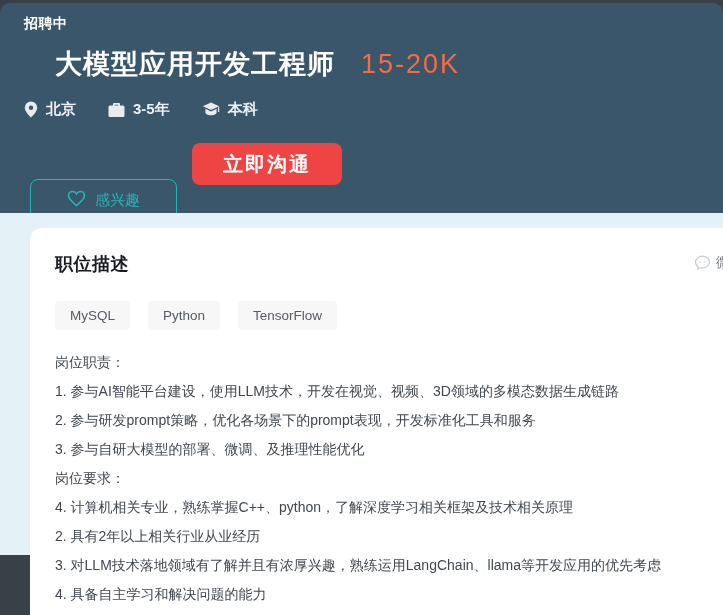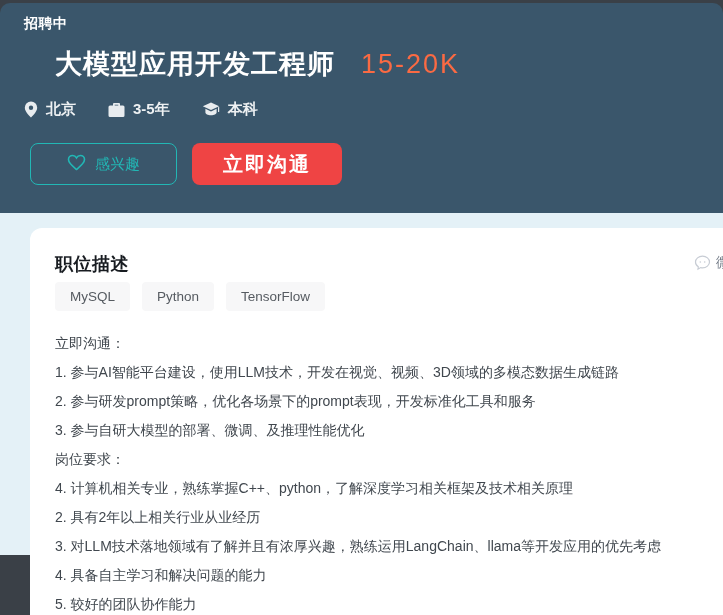--- a/index.html
+++ b/index.html
@@ -92,20 +92,21 @@
     cursor: pointer;
     user-select: none;
   }
   .btn-interested {
     width: 147px;
     border: 1px solid #22b7b5;
     color: #22b7b5;
     font-size: 15px;
     background: transparent;
     gap: 9px;
+    margin-top: 36px;
   }
   .btn-chat {
     width: 150px;
     background: #ef4444;
     color: #ffffff;
     font-size: 20px;
     font-weight: 700;
     letter-spacing: 2px;
   }
 
@@ -139,23 +140,23 @@
     align-items: center;
     gap: 5px;
     white-space: nowrap;
   }
   .corner-actions svg { display: block; }
   .corner-label {
     font-size: 14px;
     color: #6b7480;
   }
   .tag-row {
-    margin-top: 6px;
-    display: flex;
-    gap: 12px;
+    margin-top: 25px;
+    display: flex;
+    gap: 18px;
   }
   .tag {
     background: #f7f7f8;
     border-radius: 4px;
     padding: 7px 15px;
     font-size: 13.5px;
     color: #565b61;
   }
   .desc {
     margin-top: 18px;
@@ -244,21 +245,21 @@
         <span class="corner-label">微</span>
       </div>
 
       <div class="tag-row">
         <span class="tag">MySQL</span>
         <span class="tag">Python</span>
         <span class="tag">TensorFlow</span>
       </div>
 
       <div class="desc">
-        <p>立即沟通：</p>
+        <p>岗位职责：</p>
         <p>1. 参与AI智能平台建设，使用LLM技术，开发在视觉、视频、3D领域的多模态数据生成链路</p>
         <p>2. 参与研发prompt策略，优化各场景下的prompt表现，开发标准化工具和服务</p>
         <p>3. 参与自研大模型的部署、微调、及推理性能优化</p>
         <p>岗位要求：</p>
         <p>4. 计算机相关专业，熟练掌握C++、python，了解深度学习相关框架及技术相关原理</p>
         <p>2. 具有2年以上相关行业从业经历</p>
         <p>3. 对LLM技术落地领域有了解并且有浓厚兴趣，熟练运用LangChain、llama等开发应用的优先考虑</p>
         <p>4. 具备自主学习和解决问题的能力</p>
         <p>5. 较好的团队协作能力</p>
       </div>

